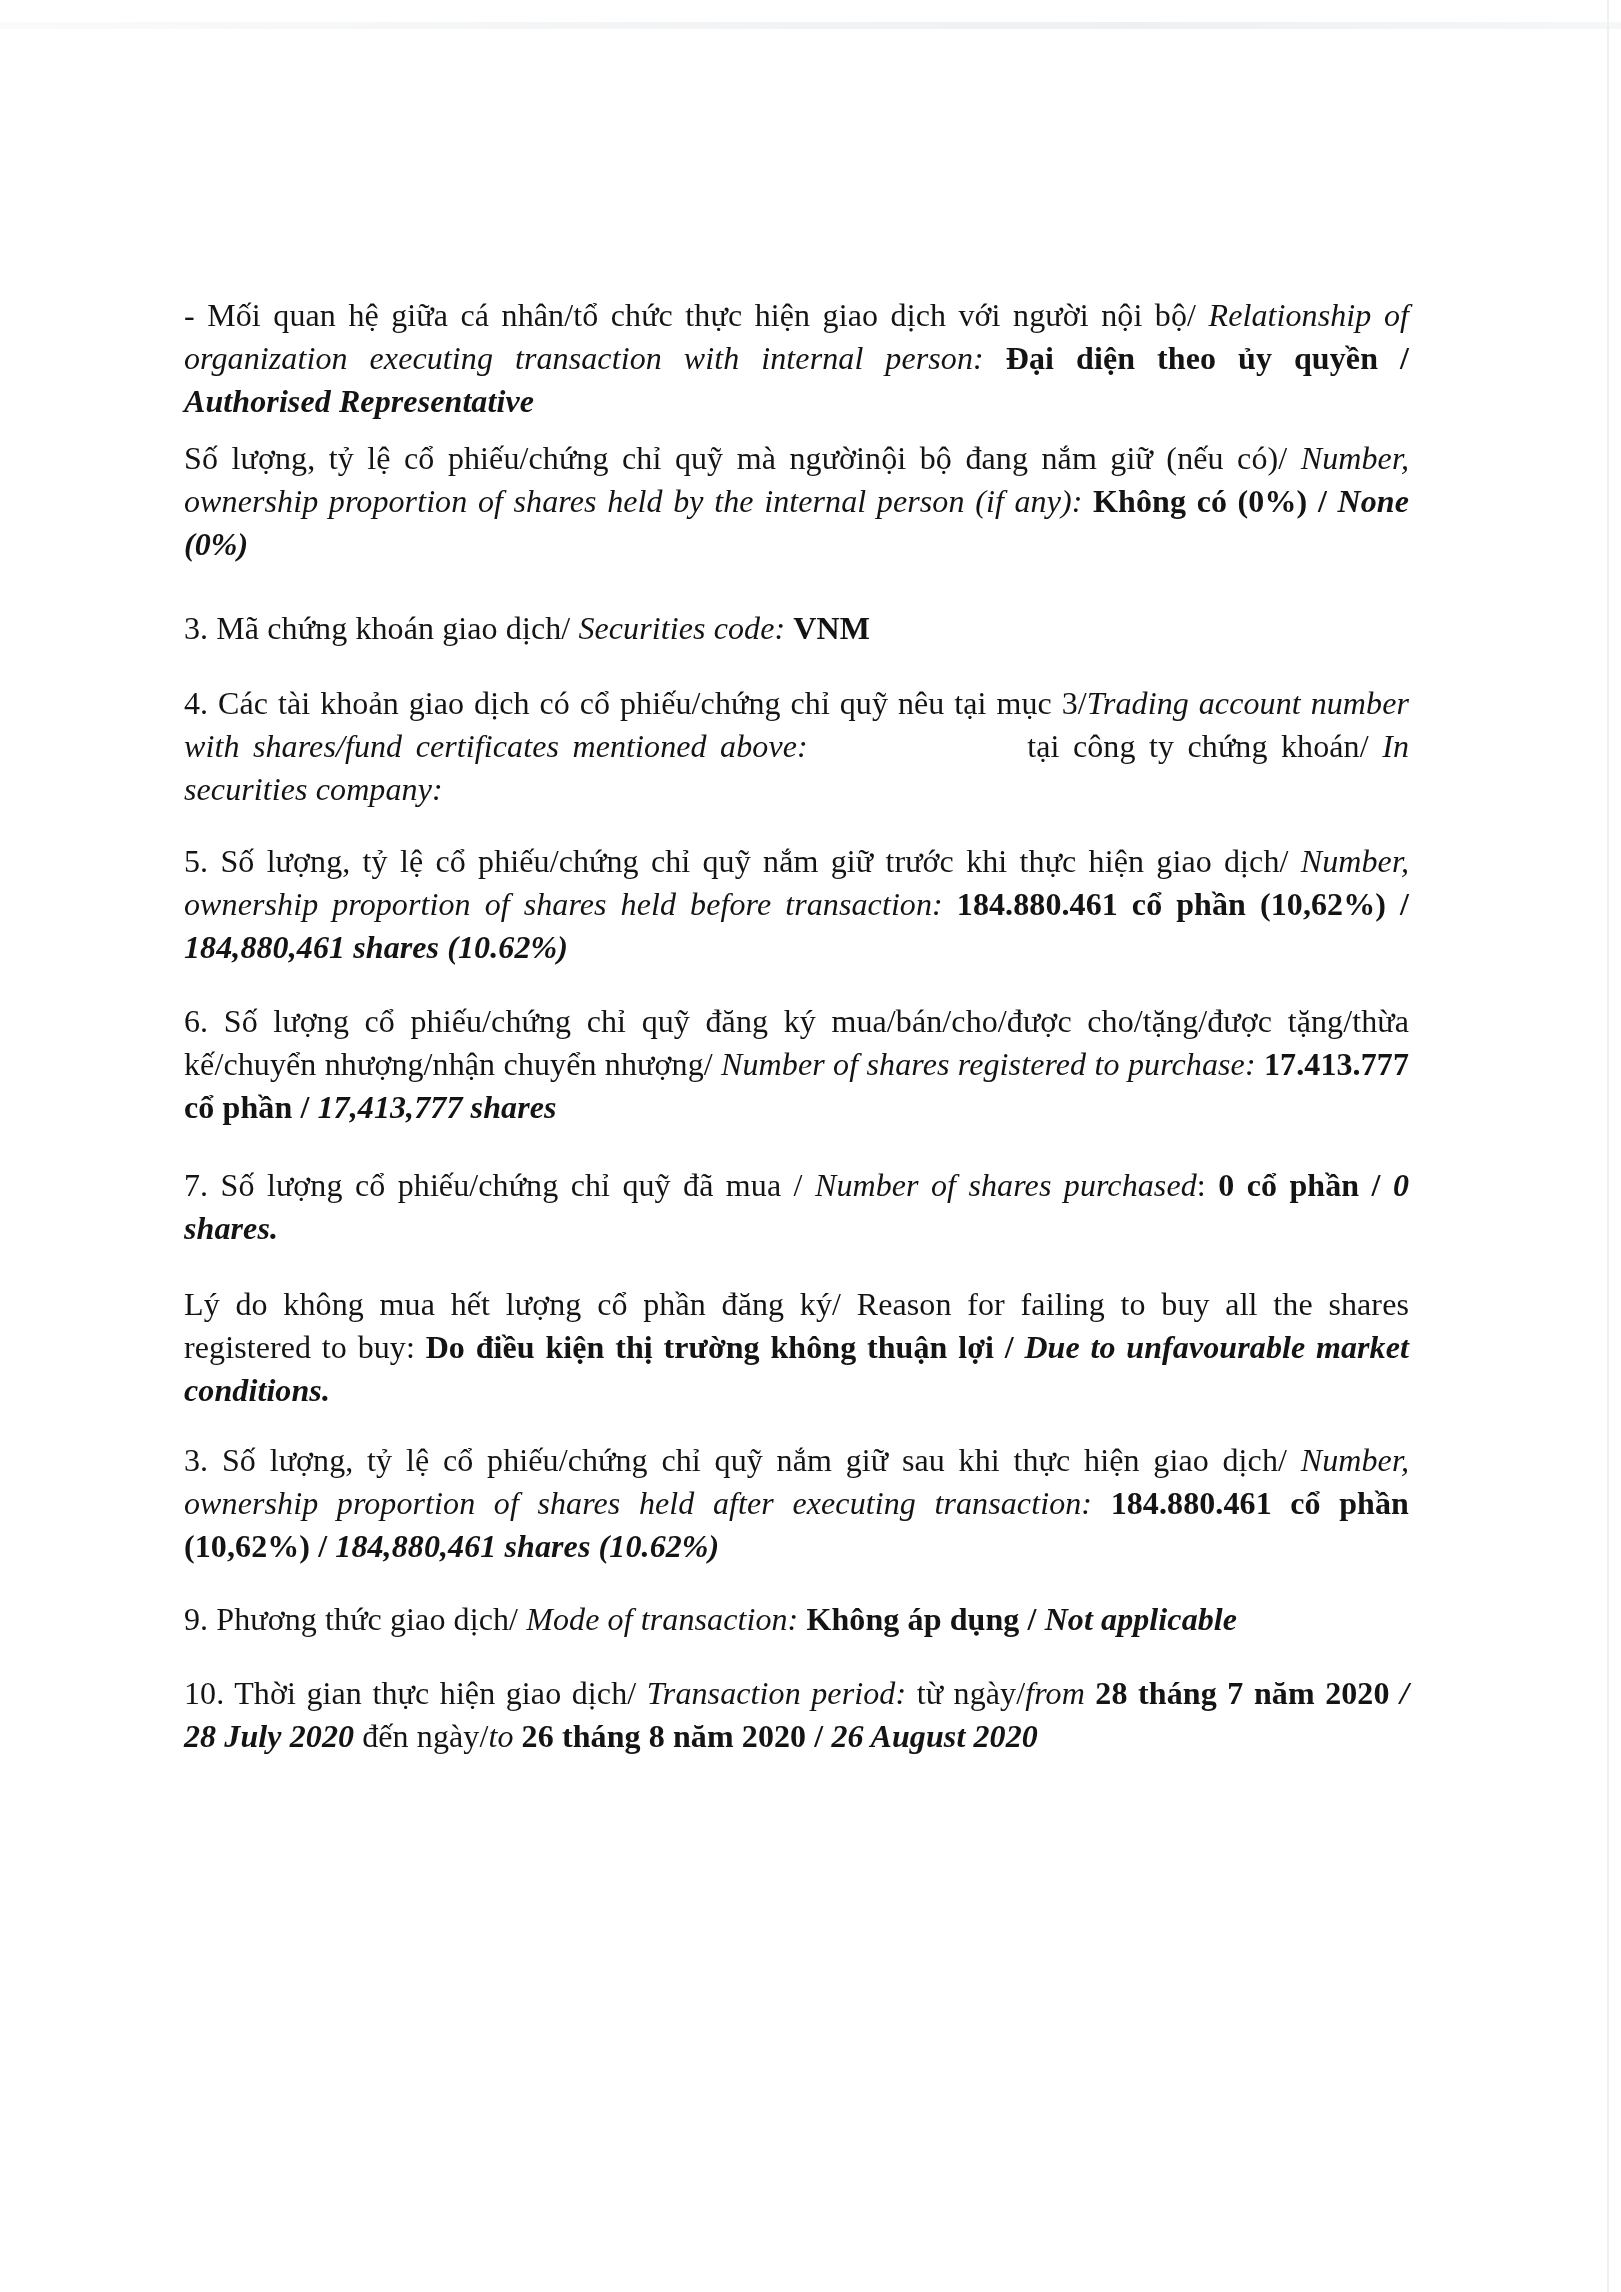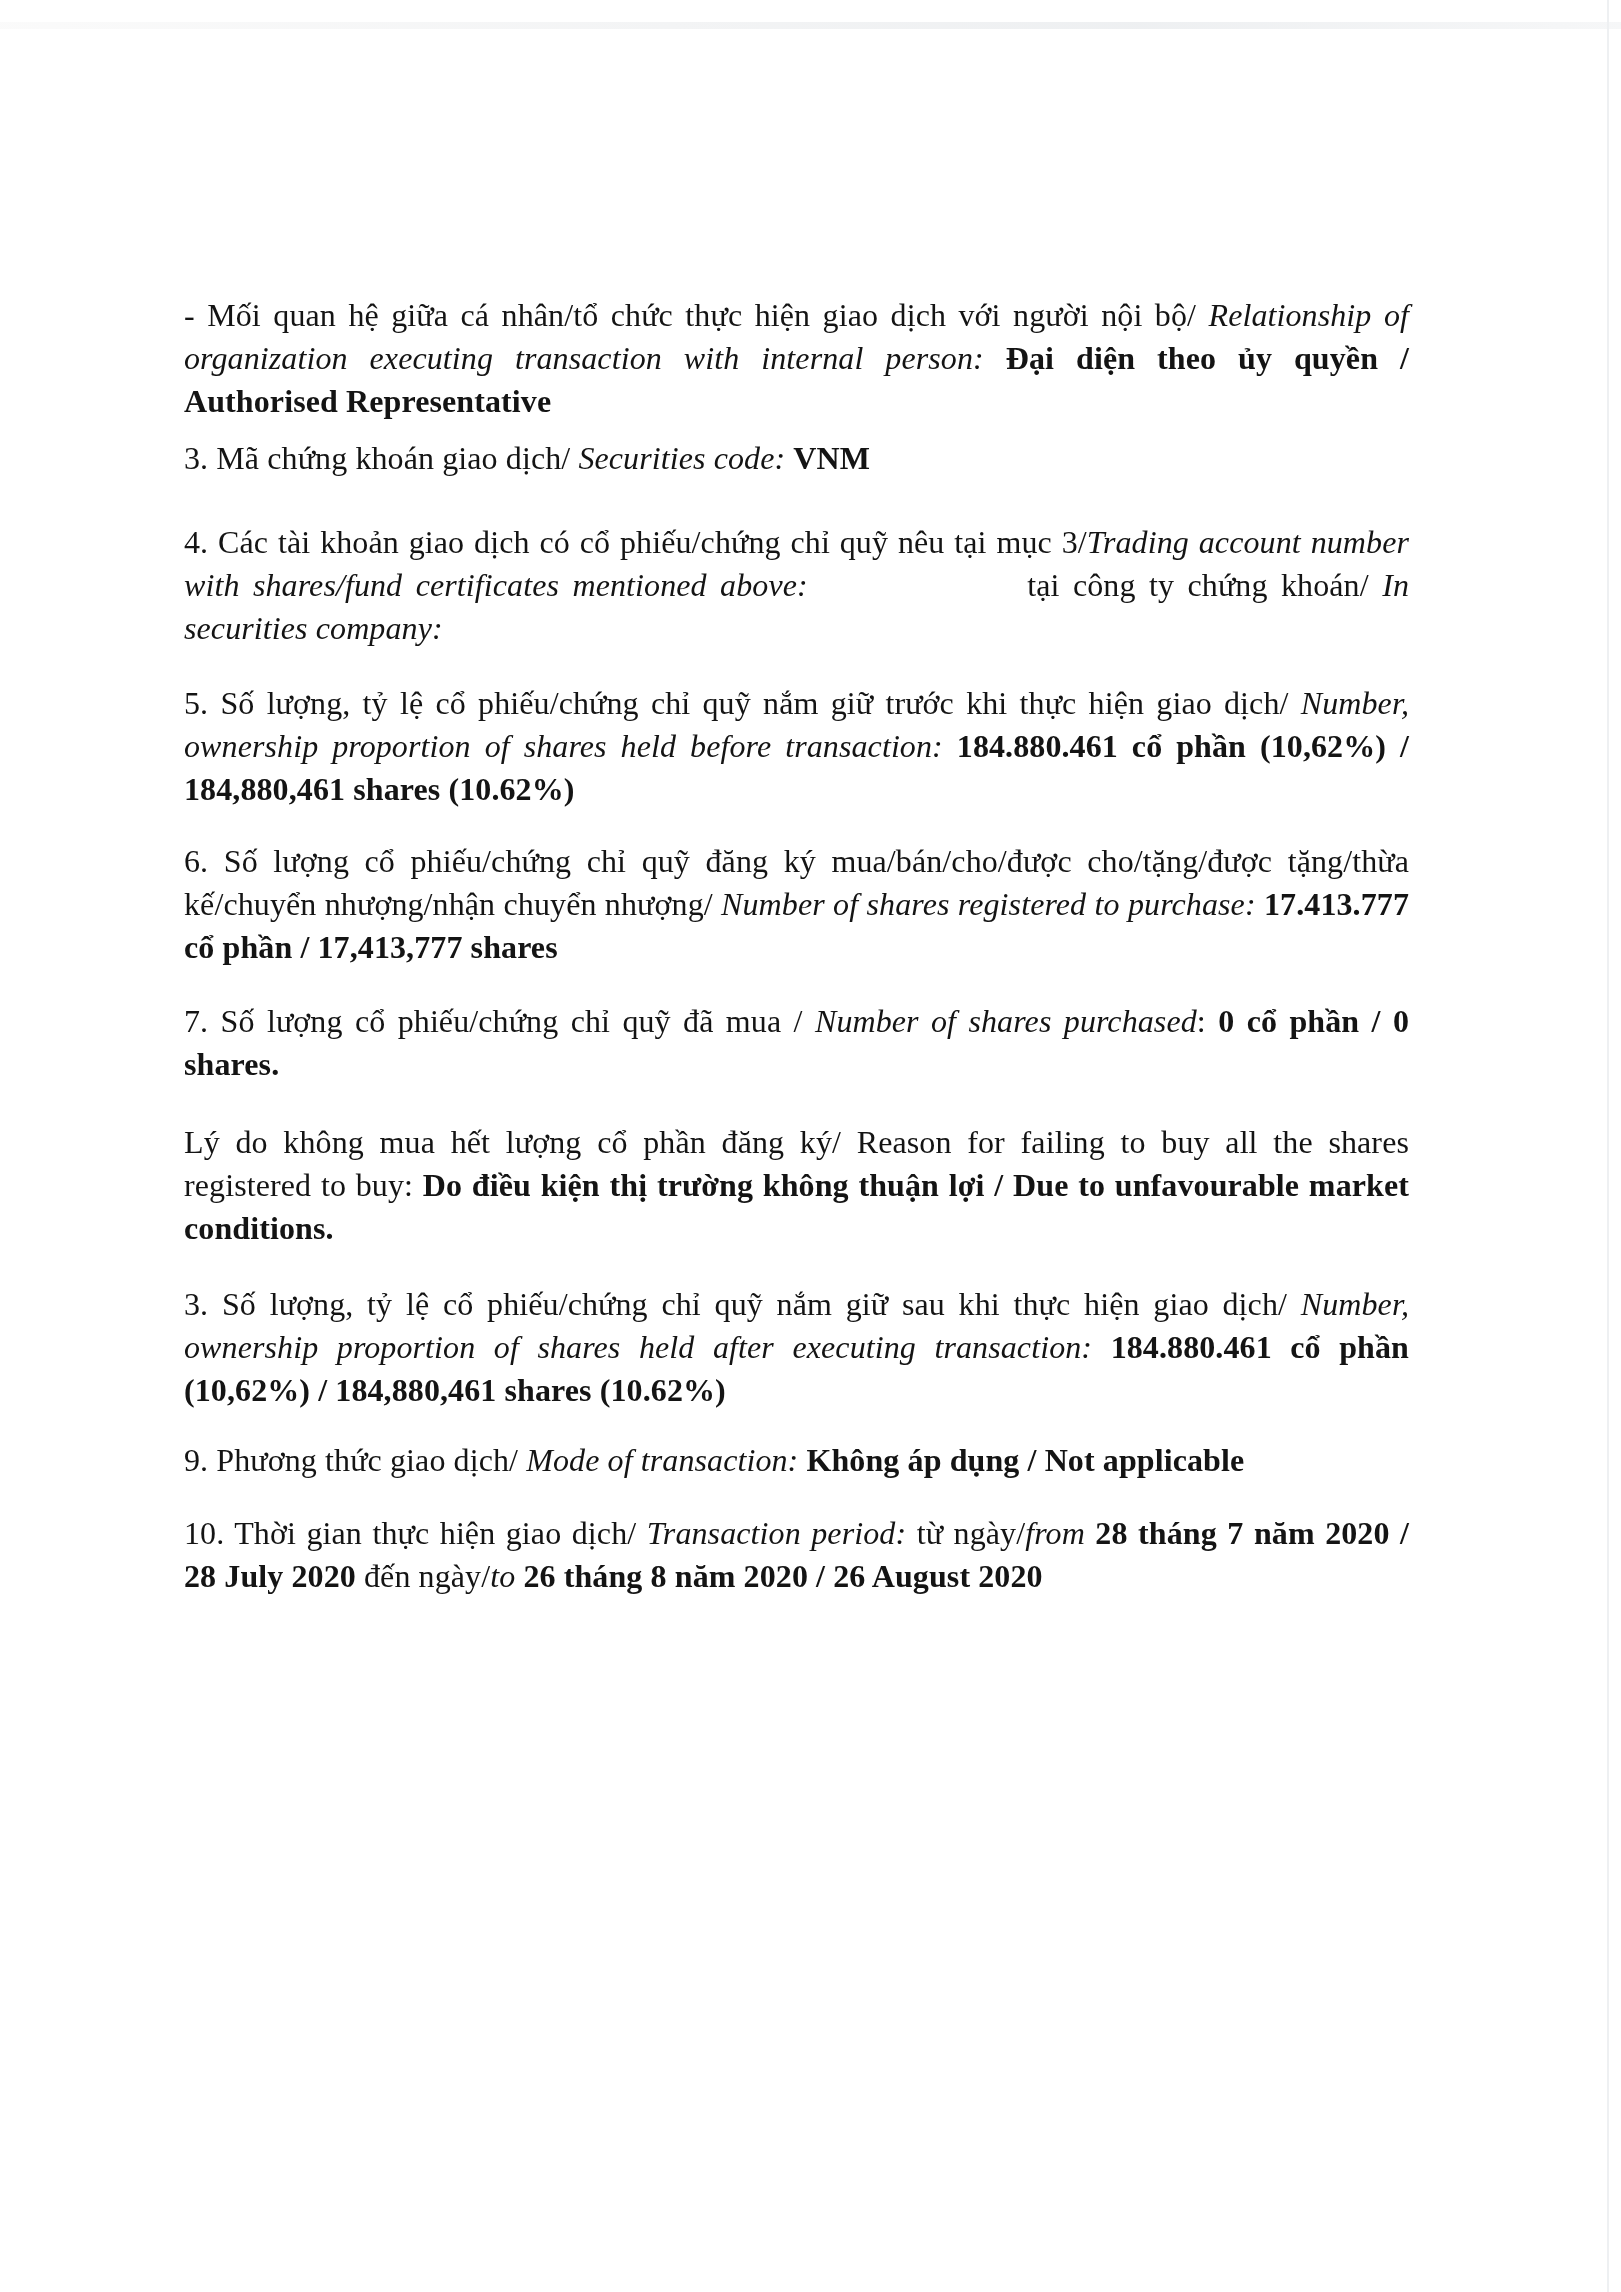--- a/index.html
+++ b/index.html
@@ -52,35 +52,36 @@
   .para:nth-child(6) { margin-bottom: 35px; }
   .para:nth-child(7) { margin-bottom: 33px; }
   .para:nth-child(8) { margin-bottom: 27.4px; }
   .para:nth-child(9) { margin-bottom: 30px; }
   .para:nth-child(10){ margin-bottom: 31px; }
   .para:nth-child(11){ margin-bottom: 16px; }
 
   .seg-normal      { font-style: normal;  font-weight: 400; }
   .seg-italic      { font-style: italic;  font-weight: 400; }
   .seg-bold        { font-style: normal;  font-weight: 700; font-family: Liberation Serif, serif; }
-  .seg-bold-italic {  font-weight: 700; }
+  .seg-bold-italic { font-style: italic;  font-weight: 700; }
   .seg-gap {
     display: inline-block;
     width: 206px;
     height: 1px;
   }
 </style>
 </head>
 <body>
 
 <div class="scan-top-streak"></div>
 <div class="scan-right-line"></div>
 
 <div class="doc-content" id="doc-content">
     <p class="para"><span class="seg-normal">- Mối quan hệ giữa cá nhân/tổ chức thực hiện giao dịch với người nội bộ/ </span><span class="seg-italic">Relationship of organization executing transaction with internal person: </span><span class="seg-bold">Đại diện theo ủy quyền / </span><span class="seg-bold-italic">Authorised Representative</span></p>
+    <p class="para"><span class="seg-normal">Số lượng, tỷ lệ cổ phiếu/chứng chỉ quỹ mà ngườinội bộ đang nắm giữ (nếu có)/ </span><span class="seg-italic">Number, ownership proportion of shares held by the internal person (if any): </span><span class="seg-bold">Không có (0%) / </span><span class="seg-bold-italic">None (0%)</span></p>
     <p class="para"><span class="seg-normal">3. Mã chứng khoán giao dịch/ </span><span class="seg-italic">Securities code: </span><span class="seg-bold">VNM</span></p>
     <p class="para"><span class="seg-normal">4. Các tài khoản giao dịch có cổ phiếu/chứng chỉ quỹ nêu tại mục 3/</span><span class="seg-italic">Trading account number with shares/fund certificates mentioned above: </span><span class="seg-gap"></span><span class="seg-normal">tại công ty chứng khoán/ </span><span class="seg-italic">In securities company:</span></p>
     <p class="para"><span class="seg-normal">5. Số lượng, tỷ lệ cổ phiếu/chứng chỉ quỹ nắm giữ trước khi thực hiện giao dịch/ </span><span class="seg-italic">Number, ownership proportion of shares held before transaction: </span><span class="seg-bold">184.880.461 cổ phần (10,62%) / </span><span class="seg-bold-italic">184,880,461 shares (10.62%)</span></p>
     <p class="para"><span class="seg-normal">6. Số lượng cổ phiếu/chứng chỉ quỹ đăng ký mua/bán/cho/được cho/tặng/được tặng/thừa kế/chuyển nhượng/nhận chuyển nhượng/ </span><span class="seg-italic">Number of shares registered to purchase: </span><span class="seg-bold">17.413.777 cổ phần / </span><span class="seg-bold-italic">17,413,777 shares</span></p>
     <p class="para"><span class="seg-normal">7. Số lượng cổ phiếu/chứng chỉ quỹ đã mua / </span><span class="seg-italic">Number of shares purchased</span><span class="seg-normal">: </span><span class="seg-bold">0 cổ phần / </span><span class="seg-bold-italic">0 shares.</span></p>
     <p class="para"><span class="seg-normal">Lý do không mua hết lượng cổ phần đăng ký/ Reason for failing to buy all the shares registered to buy: </span><span class="seg-bold">Do điều kiện thị trường không thuận lợi / </span><span class="seg-bold-italic">Due to unfavourable market conditions.</span></p>
     <p class="para"><span class="seg-normal">3. Số lượng, tỷ lệ cổ phiếu/chứng chỉ quỹ nắm giữ sau khi thực hiện giao dịch/ </span><span class="seg-italic">Number, ownership proportion of shares held after executing transaction: </span><span class="seg-bold">184.880.461 cổ phần (10,62%) / </span><span class="seg-bold-italic">184,880,461 shares (10.62%)</span></p>
     <p class="para"><span class="seg-normal">9. Phương thức giao dịch/ </span><span class="seg-italic">Mode of transaction: </span><span class="seg-bold">Không áp dụng / </span><span class="seg-bold-italic">Not applicable</span></p>
     <p class="para"><span class="seg-normal">10. Thời gian thực hiện giao dịch/ </span><span class="seg-italic">Transaction period: </span><span class="seg-normal">từ ngày/</span><span class="seg-italic">from </span><span class="seg-bold">28 tháng 7 năm 2020 </span><span class="seg-bold-italic">/ 28 July 2020 </span><span class="seg-normal">đến ngày/</span><span class="seg-italic">to </span><span class="seg-bold">26 tháng 8 năm 2020 / </span><span class="seg-bold-italic">26 August 2020</span></p>
   </div>

